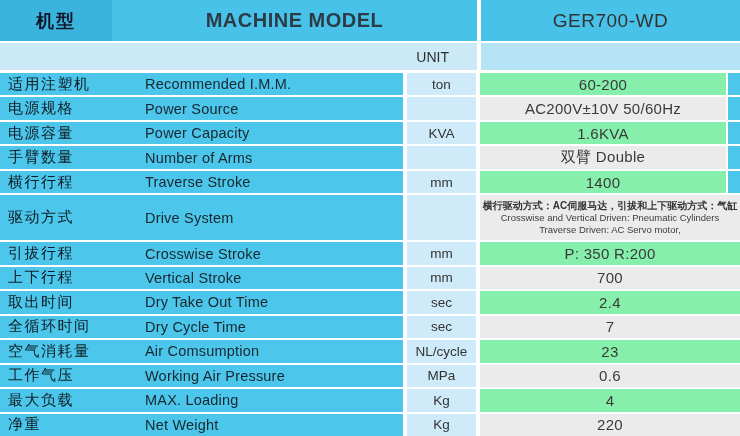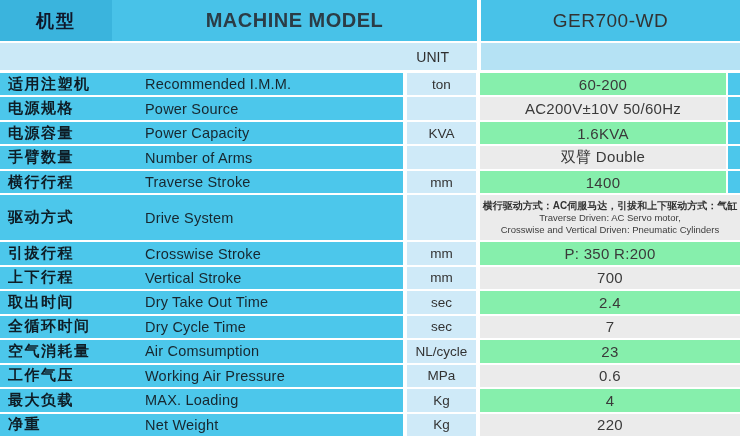--- a/index.html
+++ b/index.html
@@ -35,21 +35,21 @@
   .unit-band{height:27px;display:flex;margin-bottom:3px}
   .unit-band-left{width:477px;background:var(--unitband-left);display:flex;align-items:center;justify-content:flex-end;
     padding-right:28px;font-size:14px;color:#2e2e2e}
   .unit-band-right{flex:1;background:var(--unitband-right)}
 
   
   .rows{flex:1;display:flex;flex-direction:column;gap:2px}
   .row{display:flex;flex:1;min-height:0}
   .row.tall{flex:2}
   .label-zone{width:403px;background:var(--row-cyan);display:flex;align-items:center;padding-left:8px}
-  .cn-label{width:137px;font-size:15px;font-weight:bold;color:var(--label-cn);letter-spacing:1.5px;white-space:nowrap}
+  .cn-label{width:137px;font-size:15px;font-weight:normal;color:var(--label-cn);letter-spacing:1.5px;white-space:nowrap}
   .en-label{font-size:14.5px;color:var(--label-en);letter-spacing:.2px;white-space:nowrap}
   .sp{width:4px;background:#fff}
   .unit-cell{width:69px;background:var(--unit-col);display:flex;align-items:center;justify-content:center;
     font-size:13.5px;color:#333}
   .value-cell{flex:1;display:flex;align-items:center;justify-content:center;
     font-size:15px;color:var(--text-dark);background:#86efac;letter-spacing:.3px}
   .row.gray .value-cell{background:var(--value-gray)}
   .edge{width:12px;background:var(--row-cyan);margin-left:2px}
 
   
@@ -141,22 +141,22 @@
   <div class="row gray tall">
     <div class="label-zone">
       <span class="cn-label">驱动方式</span>
       <span class="en-label">Drive System</span>
     </div>
     <div class="sp"></div>
     <div class="unit-cell"></div>
     <div class="sp"></div>
     <div class="value-cell multiline">
           <div class="line-cn">横行驱动方式：AC伺服马达，引拔和上下驱动方式：气缸</div>
+          <div class="line-en">Crosswise and Vertical Driven: Pneumatic Cylinders</div>
           <div class="line-en">Traverse Driven: AC Servo motor,</div>
-          <div class="line-en">Crosswise and Vertical Driven: Pneumatic Cylinders</div>
         </div>
   </div>
 
   <div class="row white">
     <div class="label-zone">
       <span class="cn-label">引拔行程</span>
       <span class="en-label">Crosswise Stroke</span>
     </div>
     <div class="sp"></div>
     <div class="unit-cell">mm</div>

